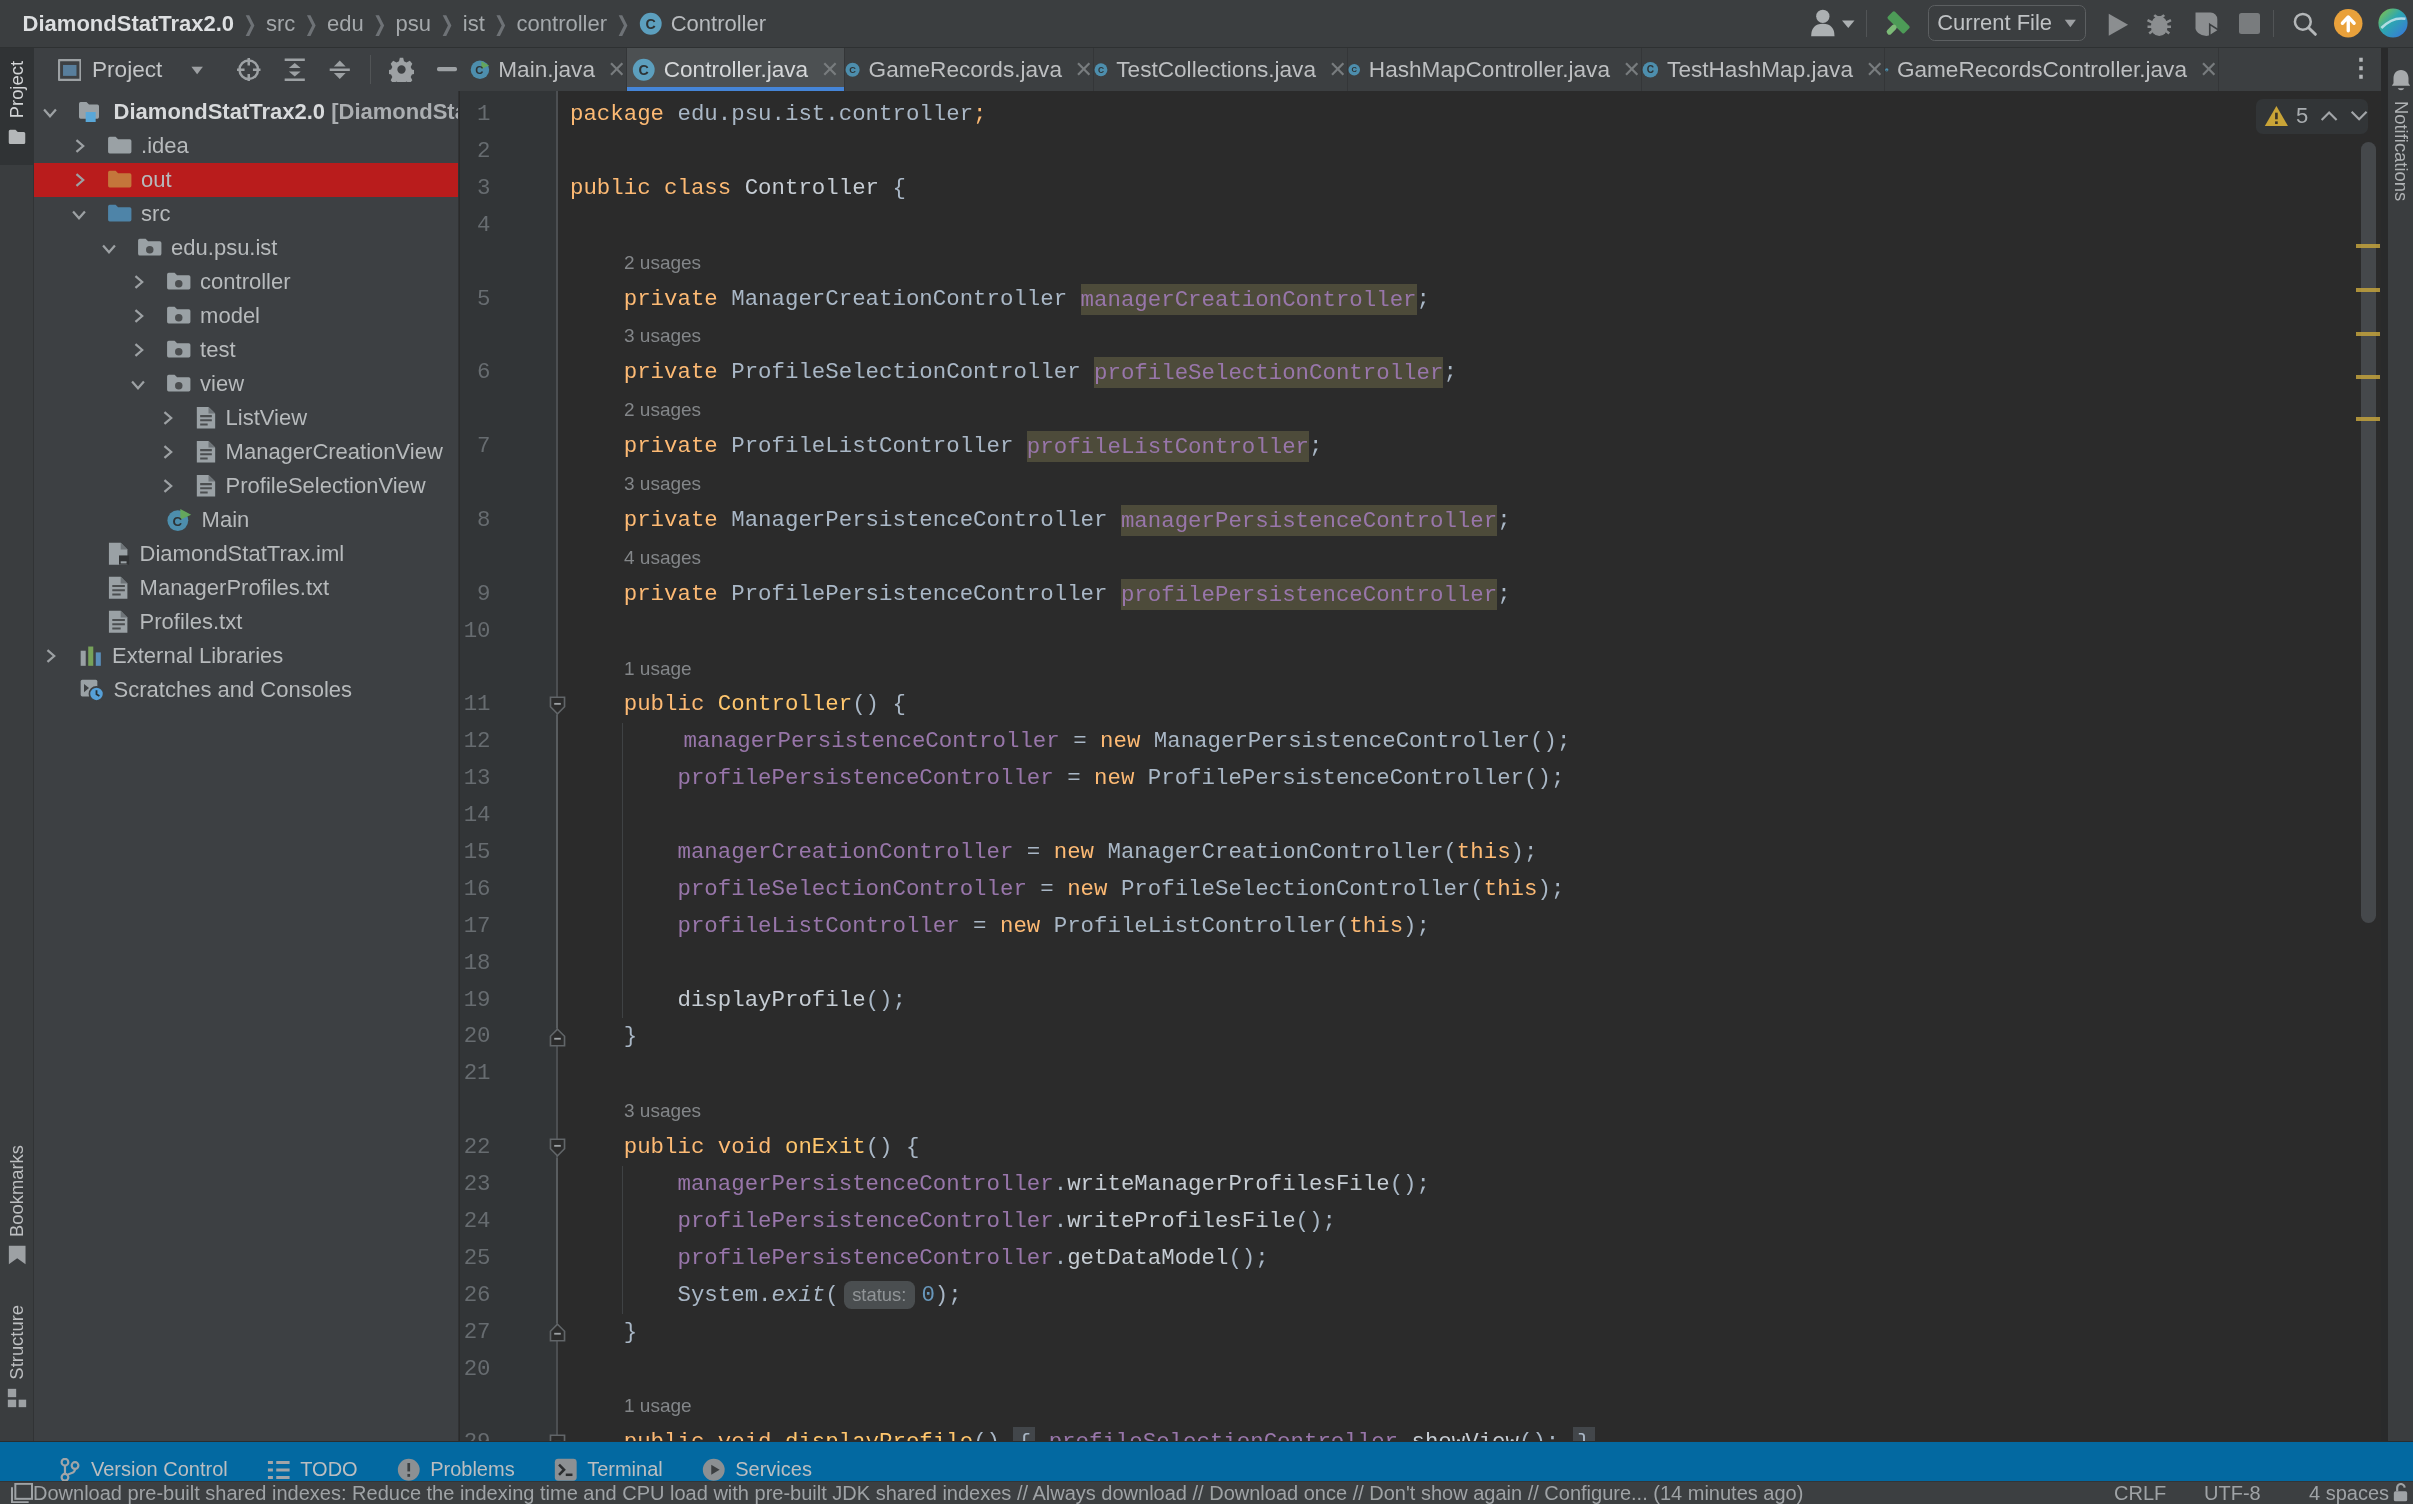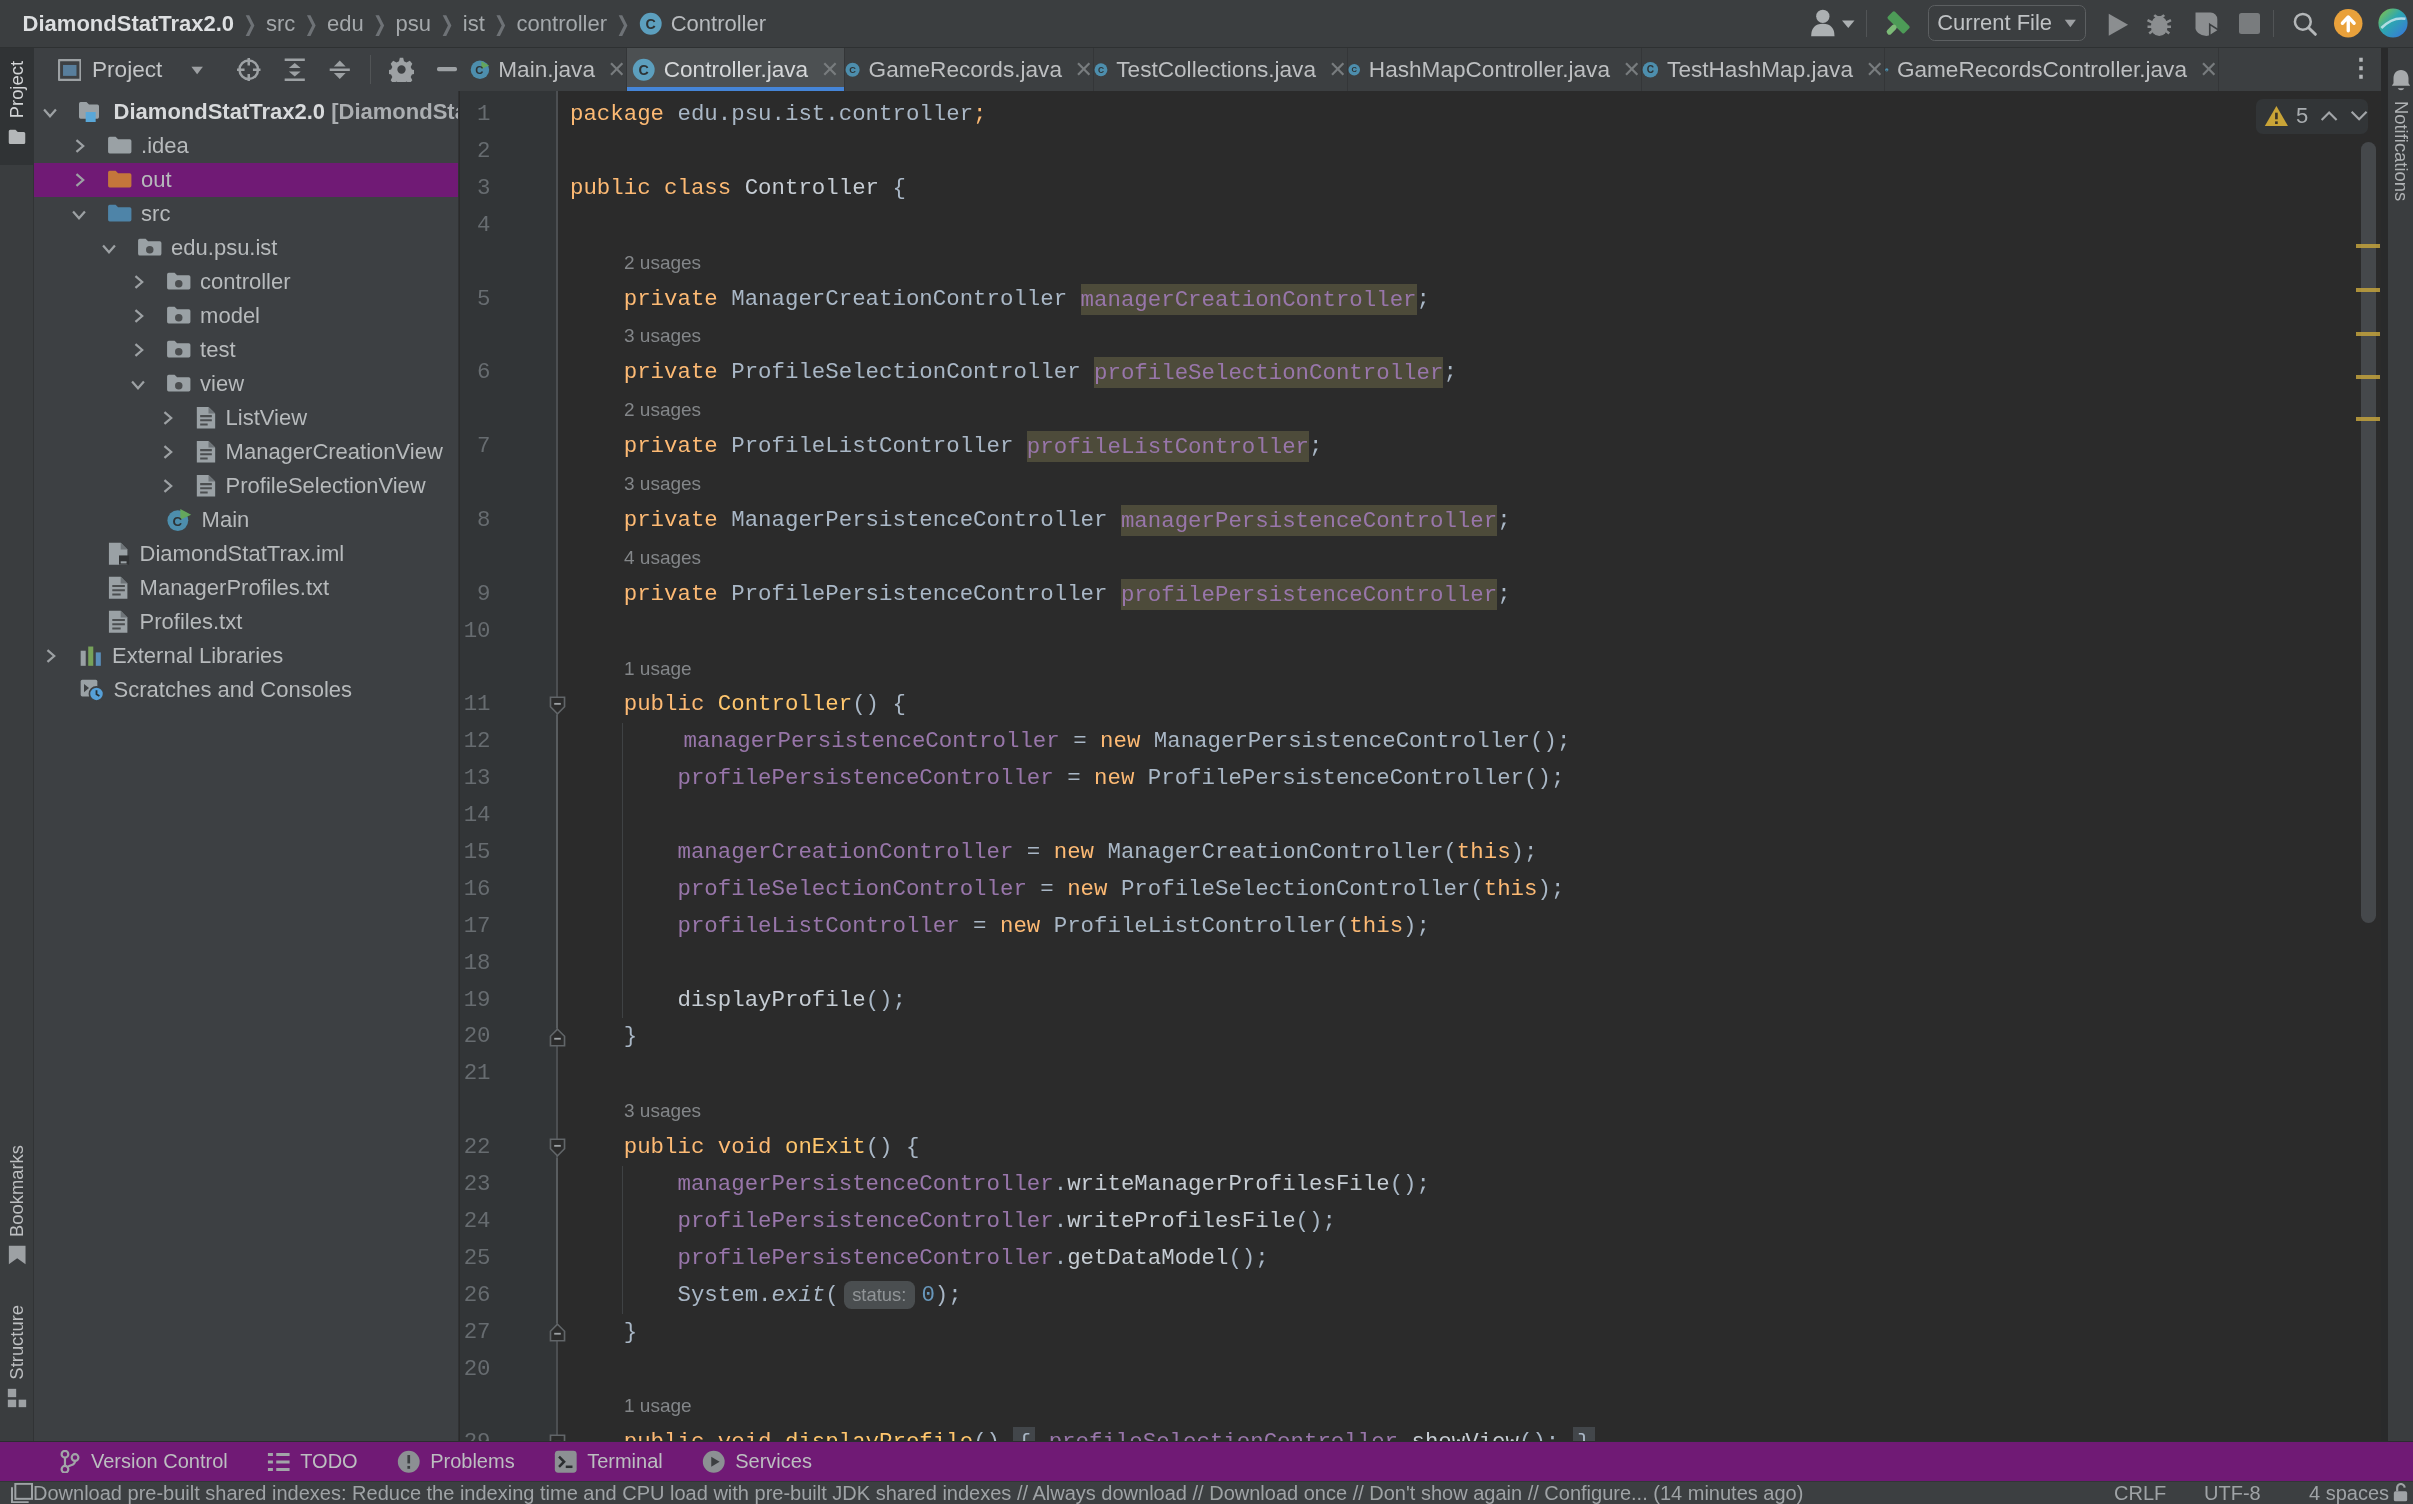--- a/index.html
+++ b/index.html
@@ -23,42 +23,42 @@
 
 #leftstrip{position:absolute;left:0;top:48px;width:34px;height:1393px;background:#3A3D3F;border-right:0.8px solid #313335}
 #lstripsel{position:absolute;left:0;top:48px;width:34px;height:117px;background:#303335}
 .vlabel{color:#BDBFC1;font-size:18.4px;writing-mode:vertical-rl}
 .vlabel.up{transform:rotate(180deg)}
 
 #tree{position:absolute;left:34px;top:91px;width:425px;height:1350px;background:#3D4043;overflow:hidden;padding-top:4.2px;border-right:0.8px solid #303234}
 .trow{height:34px;display:flex;align-items:center;font-size:22px;color:#B7BABC;white-space:nowrap}
 .trow .chev{width:22px;margin-right:13.4px;display:flex;justify-content:center;align-items:center;flex:none}
 .trow svg{flex:none;margin-right:9.2px}
-.trow.sel{background:#701a75}
+.trow.sel{background:#b91c1c}
 .trow .b{font-weight:bold;color:#D8DADC}
 .trow .b2{font-weight:bold;color:#ABAEB1}
 
 #editor{position:absolute;left:460px;top:91px;width:1921px;height:1350px;background:#2B2B2B;overflow:hidden}
 #gutterbg{position:absolute;left:0;top:0;width:96px;height:1350px;background:#323537}
 #gutterline{position:absolute;left:96px;top:0;width:1.7px;height:1350px;background:#4C4F52}
 .crow{position:absolute;left:0;height:37px;line-height:37px;white-space:pre;font-family:"Liberation Mono",monospace;font-size:22.4px;color:#A9B7C6}
 .lnum{position:absolute;left:-23.5px;width:54px;text-align:right;height:37px;line-height:37px;font-family:"Liberation Mono",monospace;font-size:22.4px;color:#676C70}
 .hintrow{position:absolute;height:37px;line-height:37px;font-size:19px;color:#838689}
 .k{color:#fdba74}
 .m{color:#FFC66D}
 .f{color:#9876AA}
 .n{color:#6897BB}
 .c{color:#C6CDD4}
 .hl{background:#4D4B3A;padding:2.5px 0}
 .fold{background:#42464A;padding:2.5px 4.2px}
 .ph{display:inline-block;background:#4A4E50;color:#909497;border-radius:7.5px;font-family:"Liberation Sans",sans-serif;font-size:18.4px;line-height:28.5px;height:28.5px;padding:0 8.4px;vertical-align:middle;margin:0 6.7px 0 5px}
 
 #rightstrip{position:absolute;left:2381px;top:48px;width:33px;height:1393px;background:#3A3D3F;border-left:7.5px solid #292A2B}
 
-#bottombar{position:absolute;left:0;top:1441px;width:2413px;height:40px;background:#701a75;border-top:0.8px solid #2A2D2F;display:flex;align-items:center;font-size:20px;color:#BCBEC0}
+#bottombar{position:absolute;left:0;top:1441px;width:2413px;height:40px;background:#0369a1;border-top:0.8px solid #2A2D2F;display:flex;align-items:flex-end;font-size:20px;color:#BCBEC0}
 .bwitem{display:flex;align-items:center;margin-right:0}
 .bwitem svg{margin-right:10px}
 #statusbar{position:absolute;left:0;top:1481px;width:2413px;height:23.5px;background:#3C3F41;border-top:0.8px solid #323537;display:flex;align-items:center;font-size:20px;color:#9FA3A6}
 #statusbar .abs{top:0;line-height:22px}
 </style></head><body>
 
 <div id="titlebar">
   <div class="bc">
     <span class="name">DiamondStatTrax2.0</span>
     <span class="sep">❯</span>

